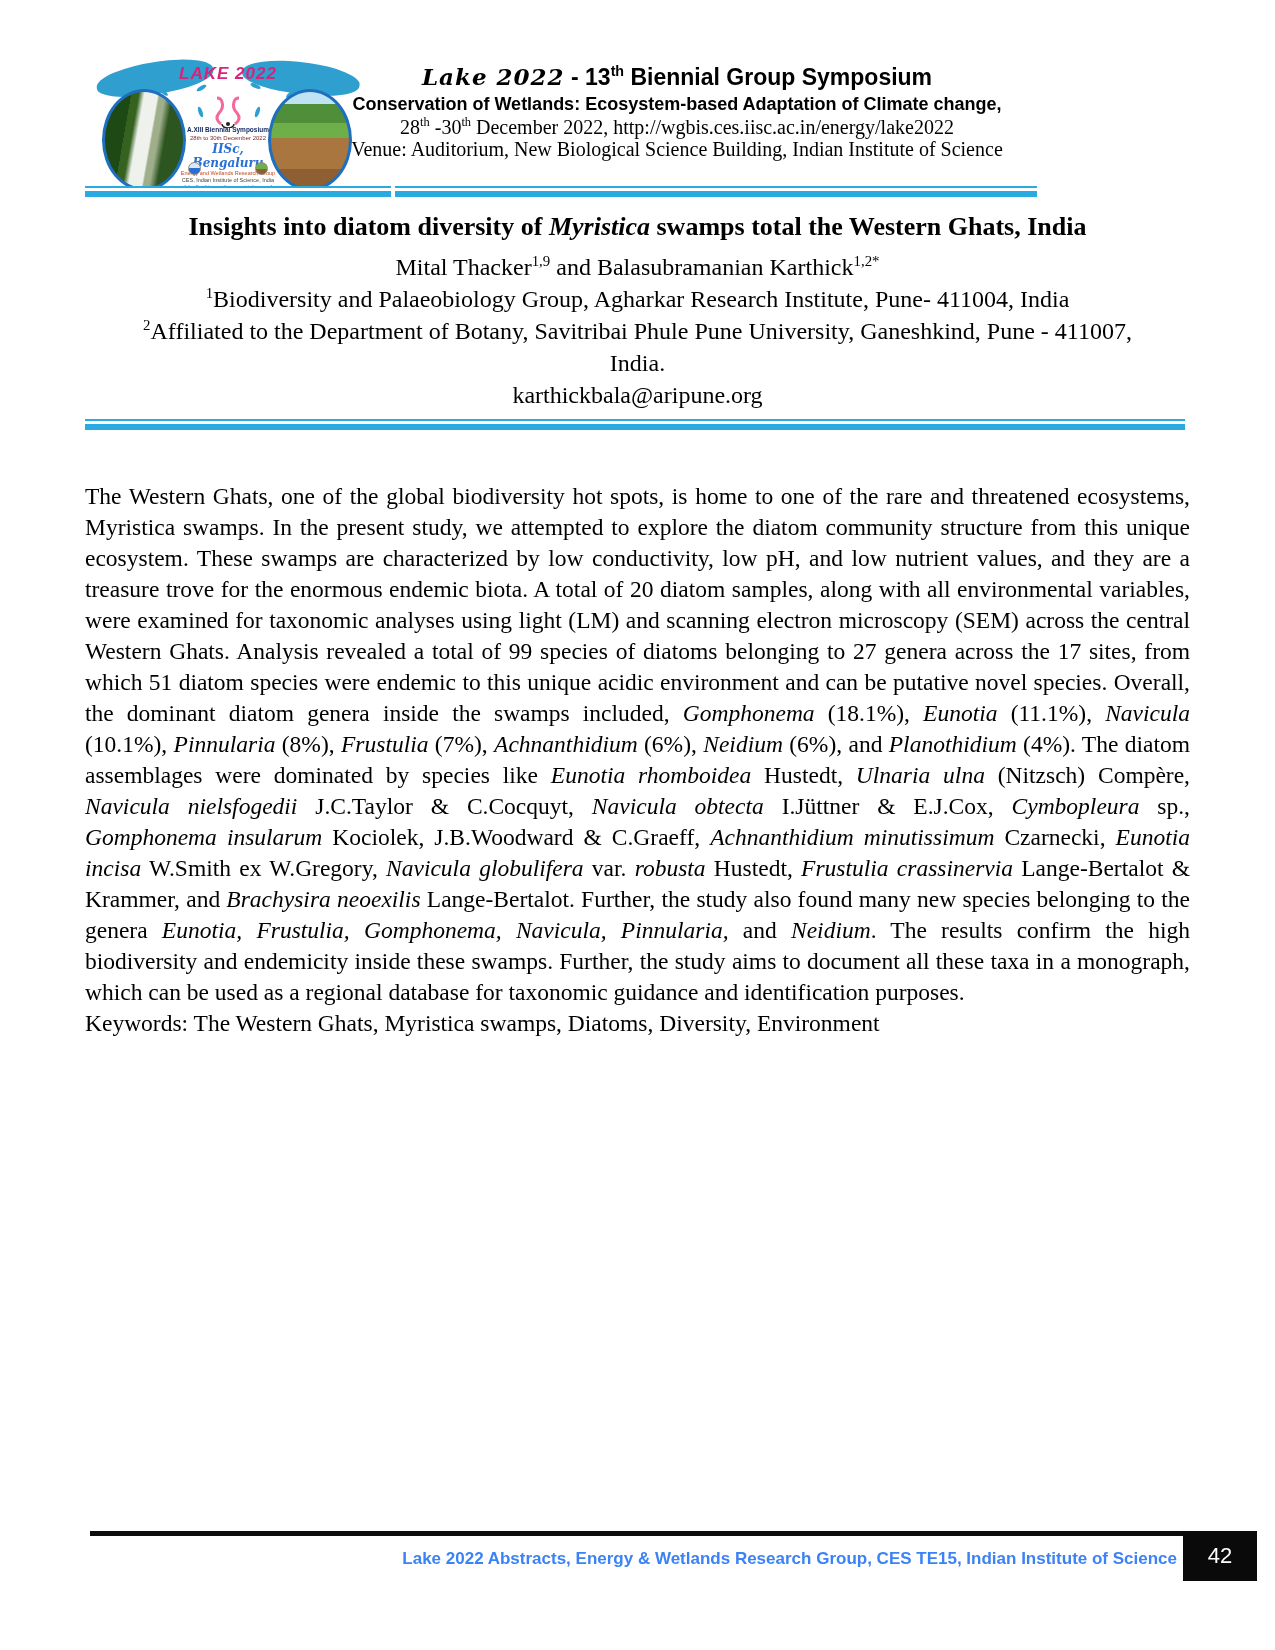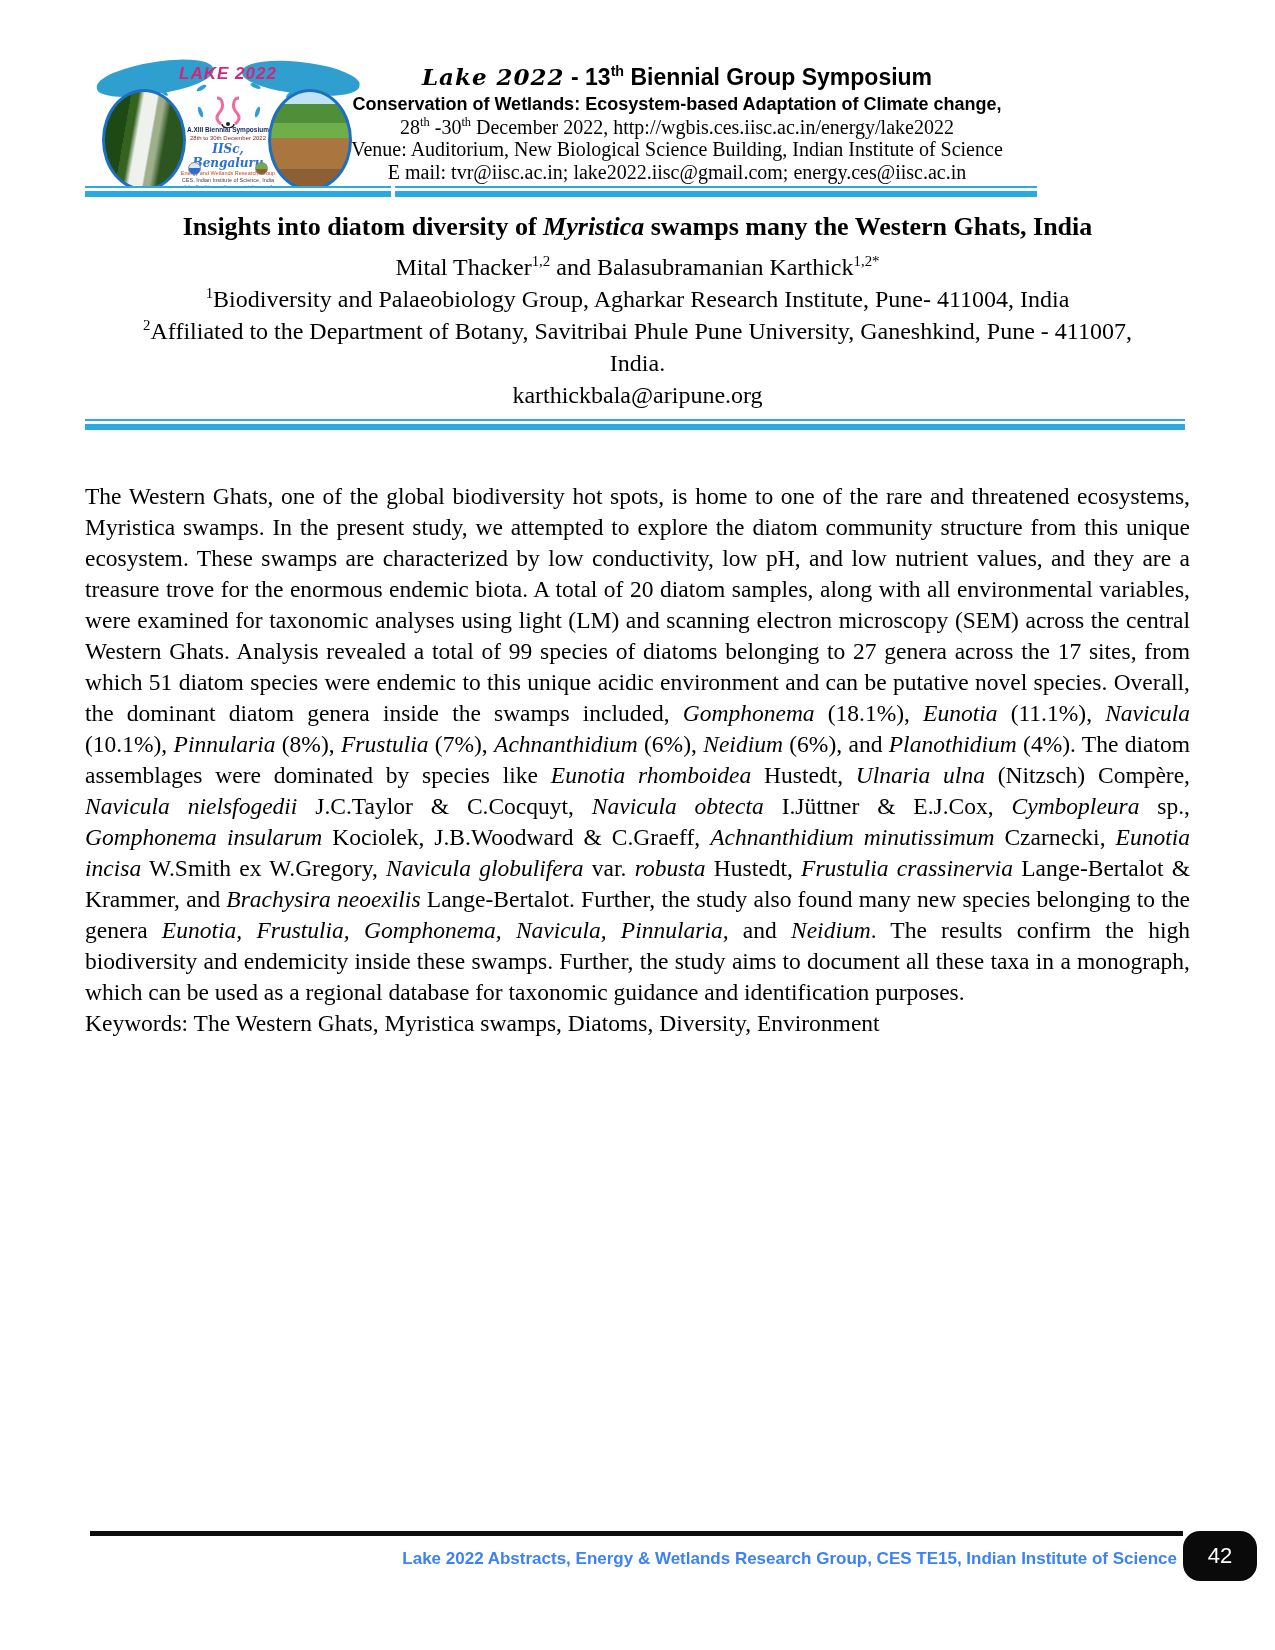--- a/index.html
+++ b/index.html
@@ -62,21 +62,21 @@
   
   .abstract-block { position:absolute; left:85px; top:481px; width:1105px;
            font-size:23.5px; line-height:31px; }
   .abstract-block p { margin:0; text-align:justify; }
   .keywords { margin-top:26px; text-align:left; }
 
   
   .footer-line { position:absolute; left:90px; top:1531px; width:1093px; height:5px; background:#0d0d0d; }
   .page-num-box { position:absolute; left:1183px; top:1531px; width:74px; height:50px; background:#0a0a0a;
            color:#fff; display:flex; align-items:center; justify-content:center;
-           font-family:"Liberation Sans", sans-serif; font-size:22px;border-radius:17px; }
+           font-family:"Liberation Sans", sans-serif; font-size:22px; }
   .footer-text { position:absolute; top:1549px; right:98px; font-family:"Liberation Sans", sans-serif;
            font-weight:bold; font-size:17px; color:#3b82f6; }
 </style>
 </head>
 <body>
 
 <div class="page">
 
   <div class="logo">
     <div class="ribbon l"></div>
@@ -106,31 +106,30 @@
     </div>
     <div class="emblem a"></div>
     <div class="emblem b"></div>
   </div>
 
   <div class="header-text">
     <div class="h-line1"><span class="lakescript">Lake 2022</span><span> - 13</span><sup>th</sup><span> Biennial Group Symposium</span></div>
     <div class="h-line2">Conservation of Wetlands: Ecosystem-based Adaptation of Climate change,</div>
     <div class="h-line3"><span>28</span><sup>th</sup><span> -30</span><sup>th</sup><span> December 2022, http://wgbis.ces.iisc.ac.in/energy/lake2022</span></div>
     <div class="h-line4">Venue: Auditorium, New Biological Science Building, Indian Institute of Science</div>
-    <div class="h-line5">E mail: tvr@iisc.ac.in; lake2022.iisc@gmail.com; energy.ces@iisc.ac.in</div>
   </div>
 
   <div class="divider divider1">
     <div class="seg s1"></div>
     <div class="seg s2"></div>
   </div>
 
-  <div class="title"><span>Insights into diatom diversity of </span><span style="font-style: italic;">Myristica</span><span> swamps many the Western Ghats, India</span></div>
+  <div class="title"><span>Insights into diatom diversity of </span><span style="font-style: italic;">Myristica</span><span> swamps total the Western Ghats, India</span></div>
   <div class="authors-block">
-    <div><span>Mital Thacker</span><sup>1,2</sup><span> and Balasubramanian Karthick</span><sup>1,2*</sup></div>
+    <div><span>Mital Thacker</span><sup>1,9</sup><span> and Balasubramanian Karthick</span><sup>1,2*</sup></div>
     <div><sup>1</sup><span>Biodiversity and Palaeobiology Group, Agharkar Research Institute, Pune- 411004, India</span></div>
     <div><sup>2</sup><span>Affiliated to the Department of Botany, Savitribai Phule Pune University, Ganeshkind, Pune - 411007,</span></div>
     <div>India.</div>
     <div>karthickbala@aripune.org</div>
   </div>
 
   <div class="divider divider2">
     <div class="seg s1"></div>
   </div>
 

